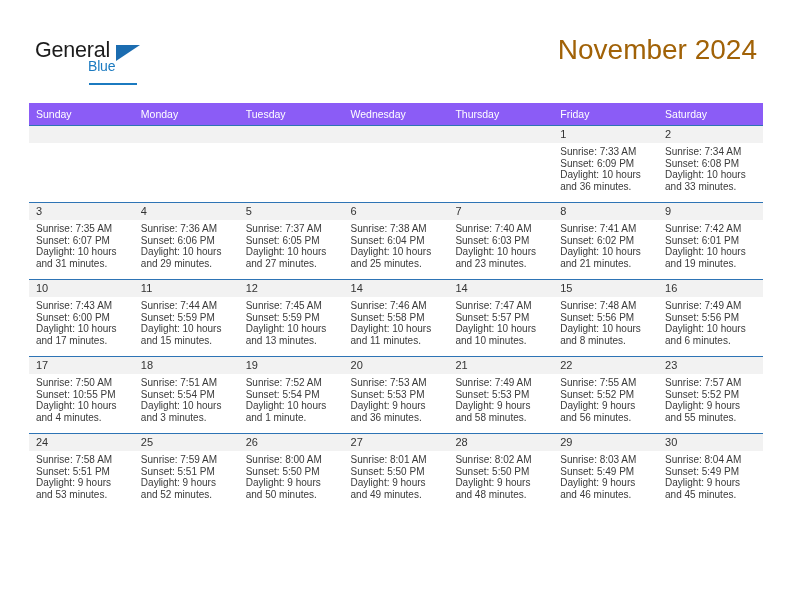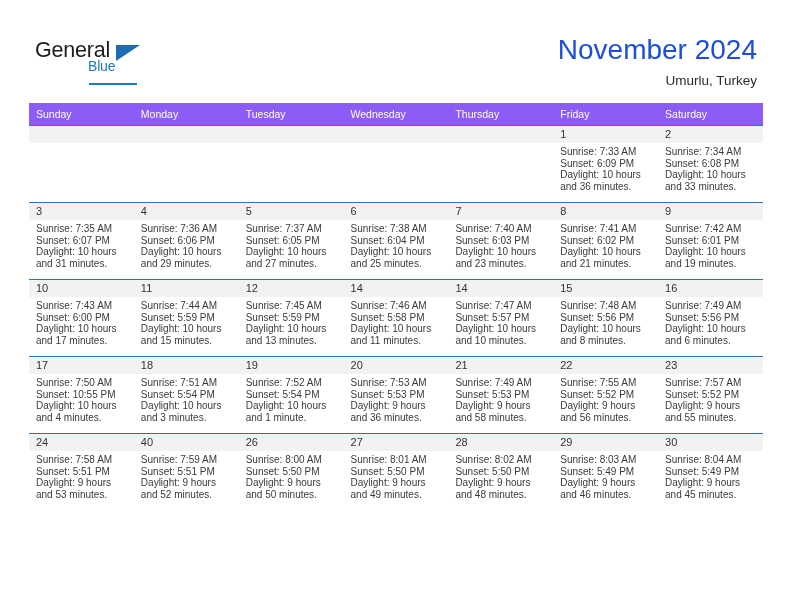--- a/index.html
+++ b/index.html
@@ -73,21 +73,21 @@
   }
 
   .title-block {
     position: absolute;
     right: 35px;
     top: 33px;
     text-align: right;
   }
   .month-title {
     font-size: 28px;
-    color: #1d4ed8;
+    color: #a16207;
     line-height: 34px;
     font-weight: normal;
     white-space: nowrap;
   }
   .location-sub {
     font-size: 13.5px;
     color: #2a2a2a;
     line-height: 20px;
     margin-top: 4px;
     white-space: nowrap;
@@ -159,21 +159,20 @@
 
     <div class="logo">
       <span class="logo-general">General</span>
       <span class="logo-triangle"></span>
       <span class="logo-blue">Blue</span>
       <span class="logo-underline"></span>
     </div>
 
     <div class="title-block">
       <div class="month-title">November 2024</div>
-      <div class="location-sub">Umurlu, Turkey</div>
     </div>
 
   </div>
 
   <table class="calendar">
     <thead>
       <tr>
         <th>Sunday</th>
         <th>Monday</th>
         <th>Tuesday</th>
@@ -512,21 +511,21 @@
               <div class="cell-body">
                 <div>Sunrise: 7:58 AM</div>
                 <div>Sunset: 5:51 PM</div>
                 <div>Daylight: 9 hours</div>
                 <div>and 53 minutes.</div>
               </div>
             </div>
           </td>
         <td>
             <div class="cell-inner">
-              <div class="daynum-band">40</div>
+              <div class="daynum-band">25</div>
               <div class="cell-body">
                 <div>Sunrise: 7:59 AM</div>
                 <div>Sunset: 5:51 PM</div>
                 <div>Daylight: 9 hours</div>
                 <div>and 52 minutes.</div>
               </div>
             </div>
           </td>
         <td>
             <div class="cell-inner">

